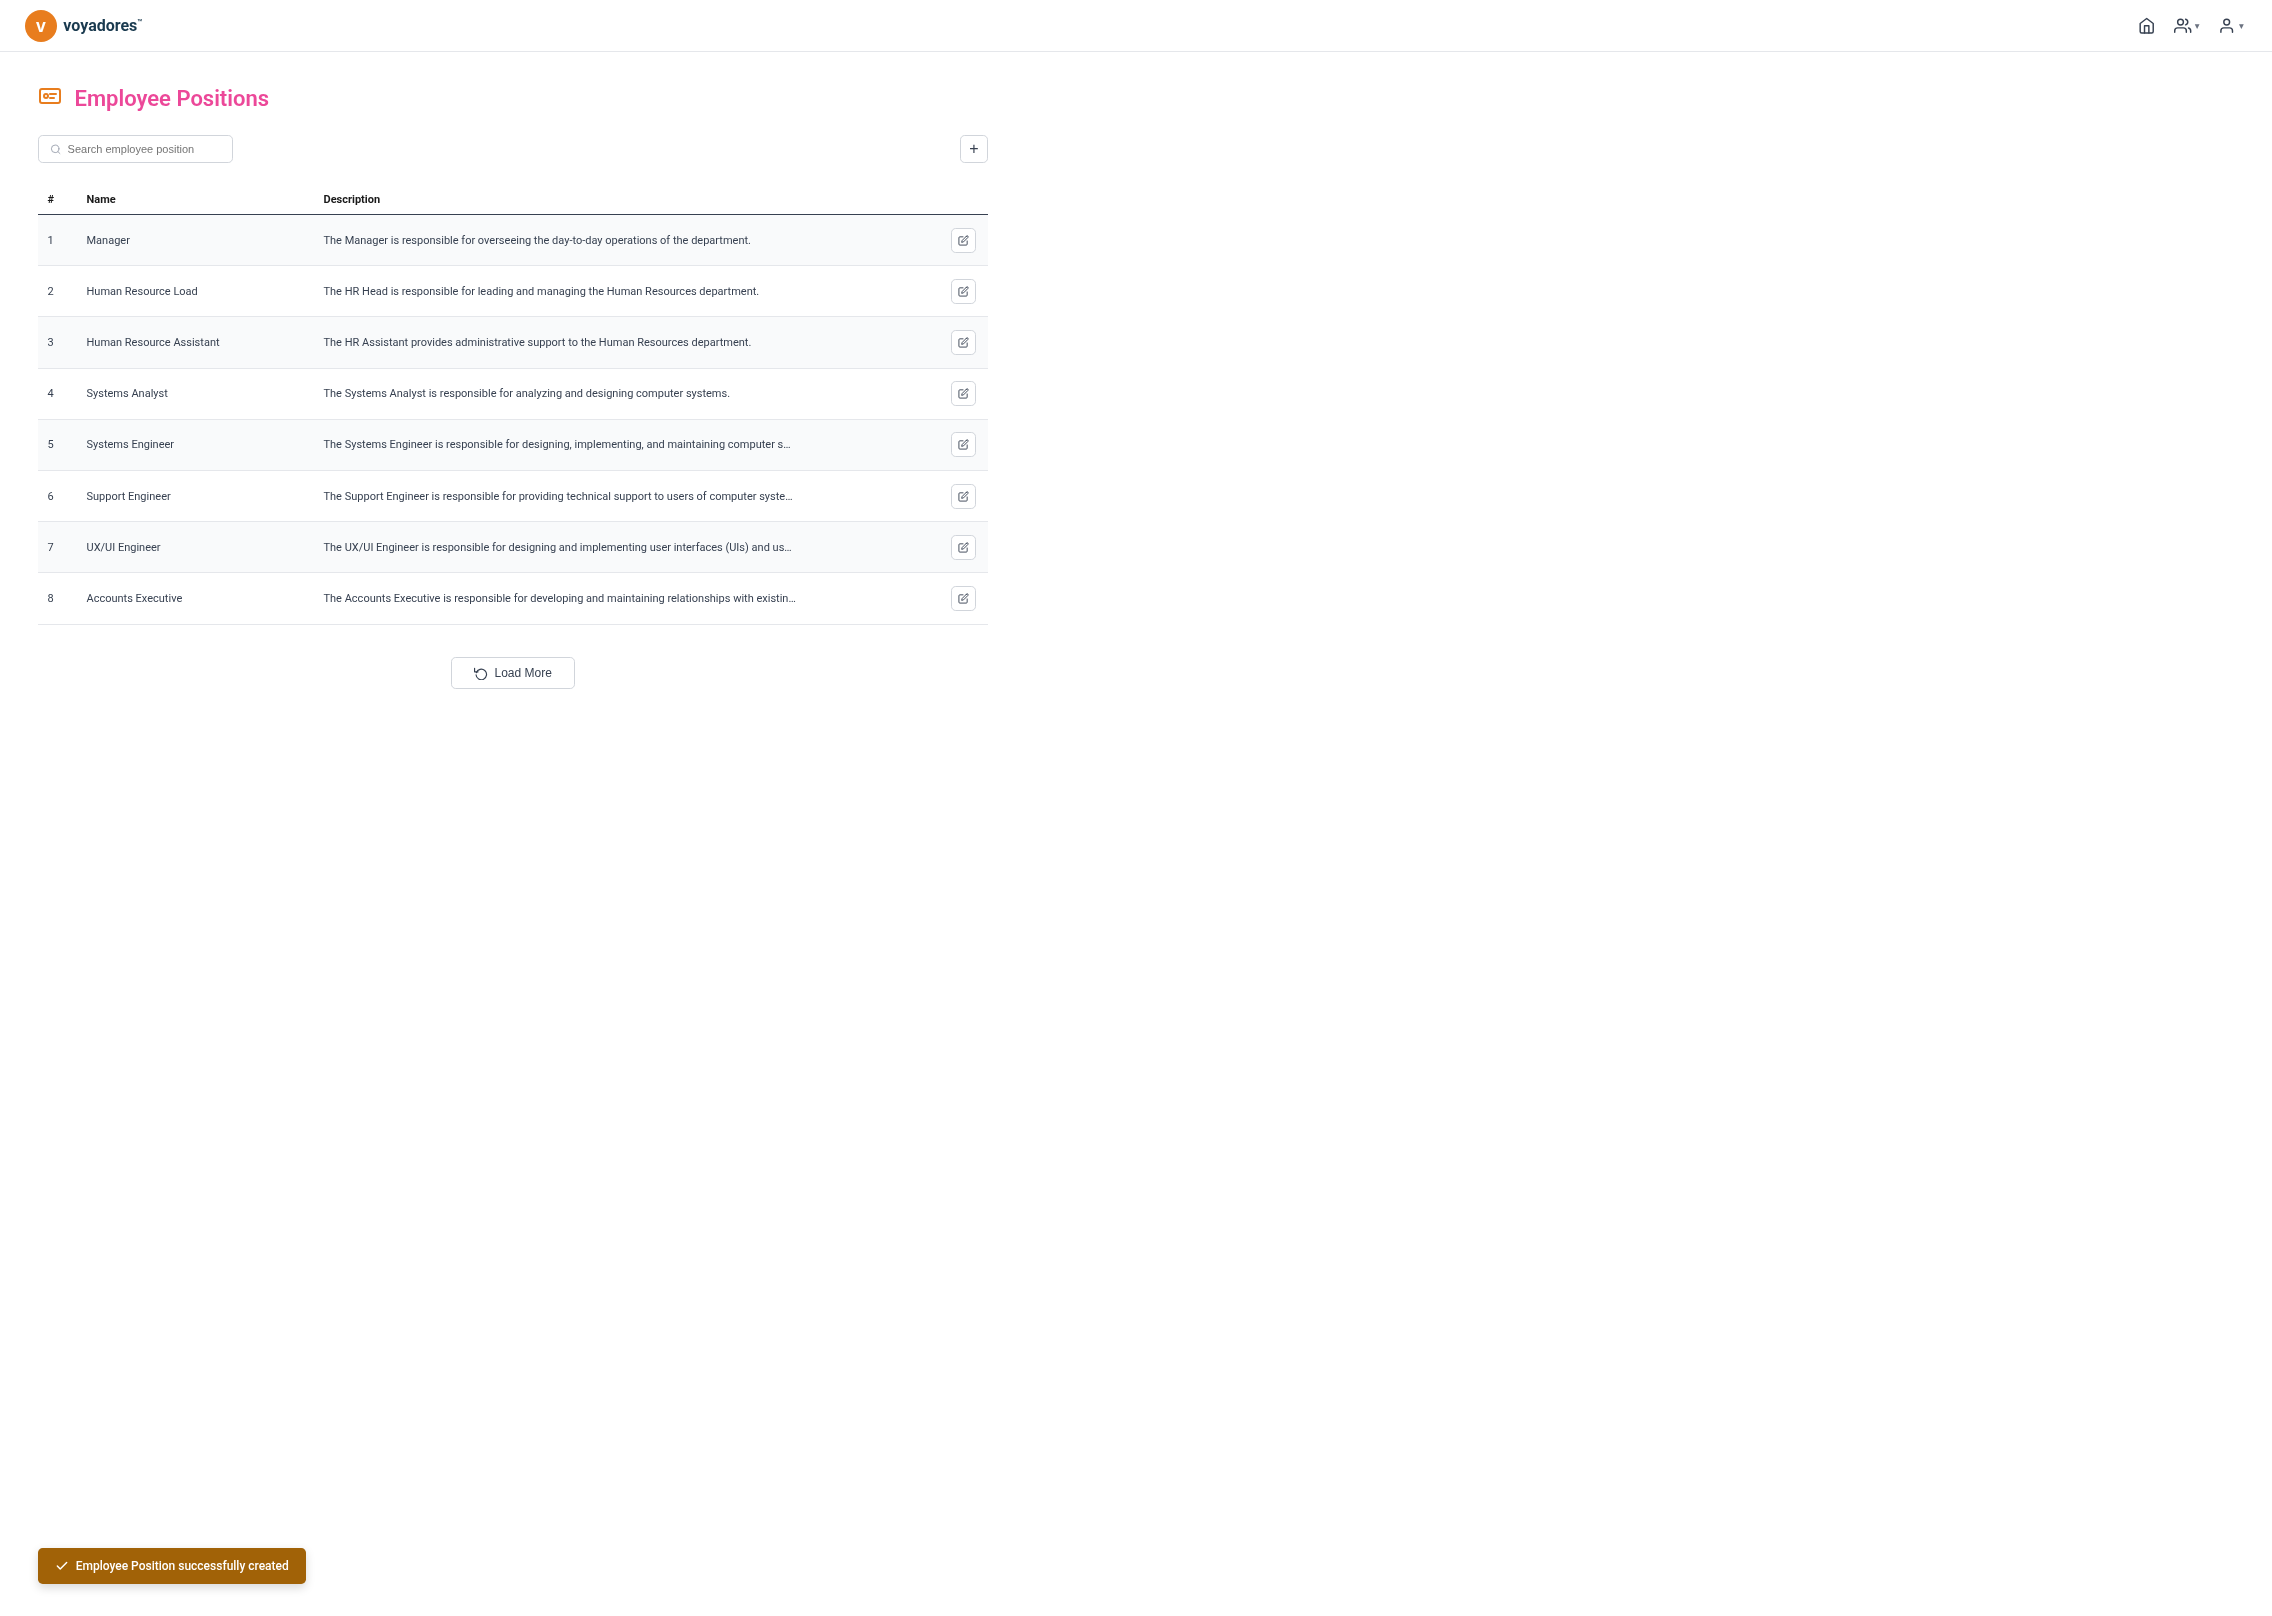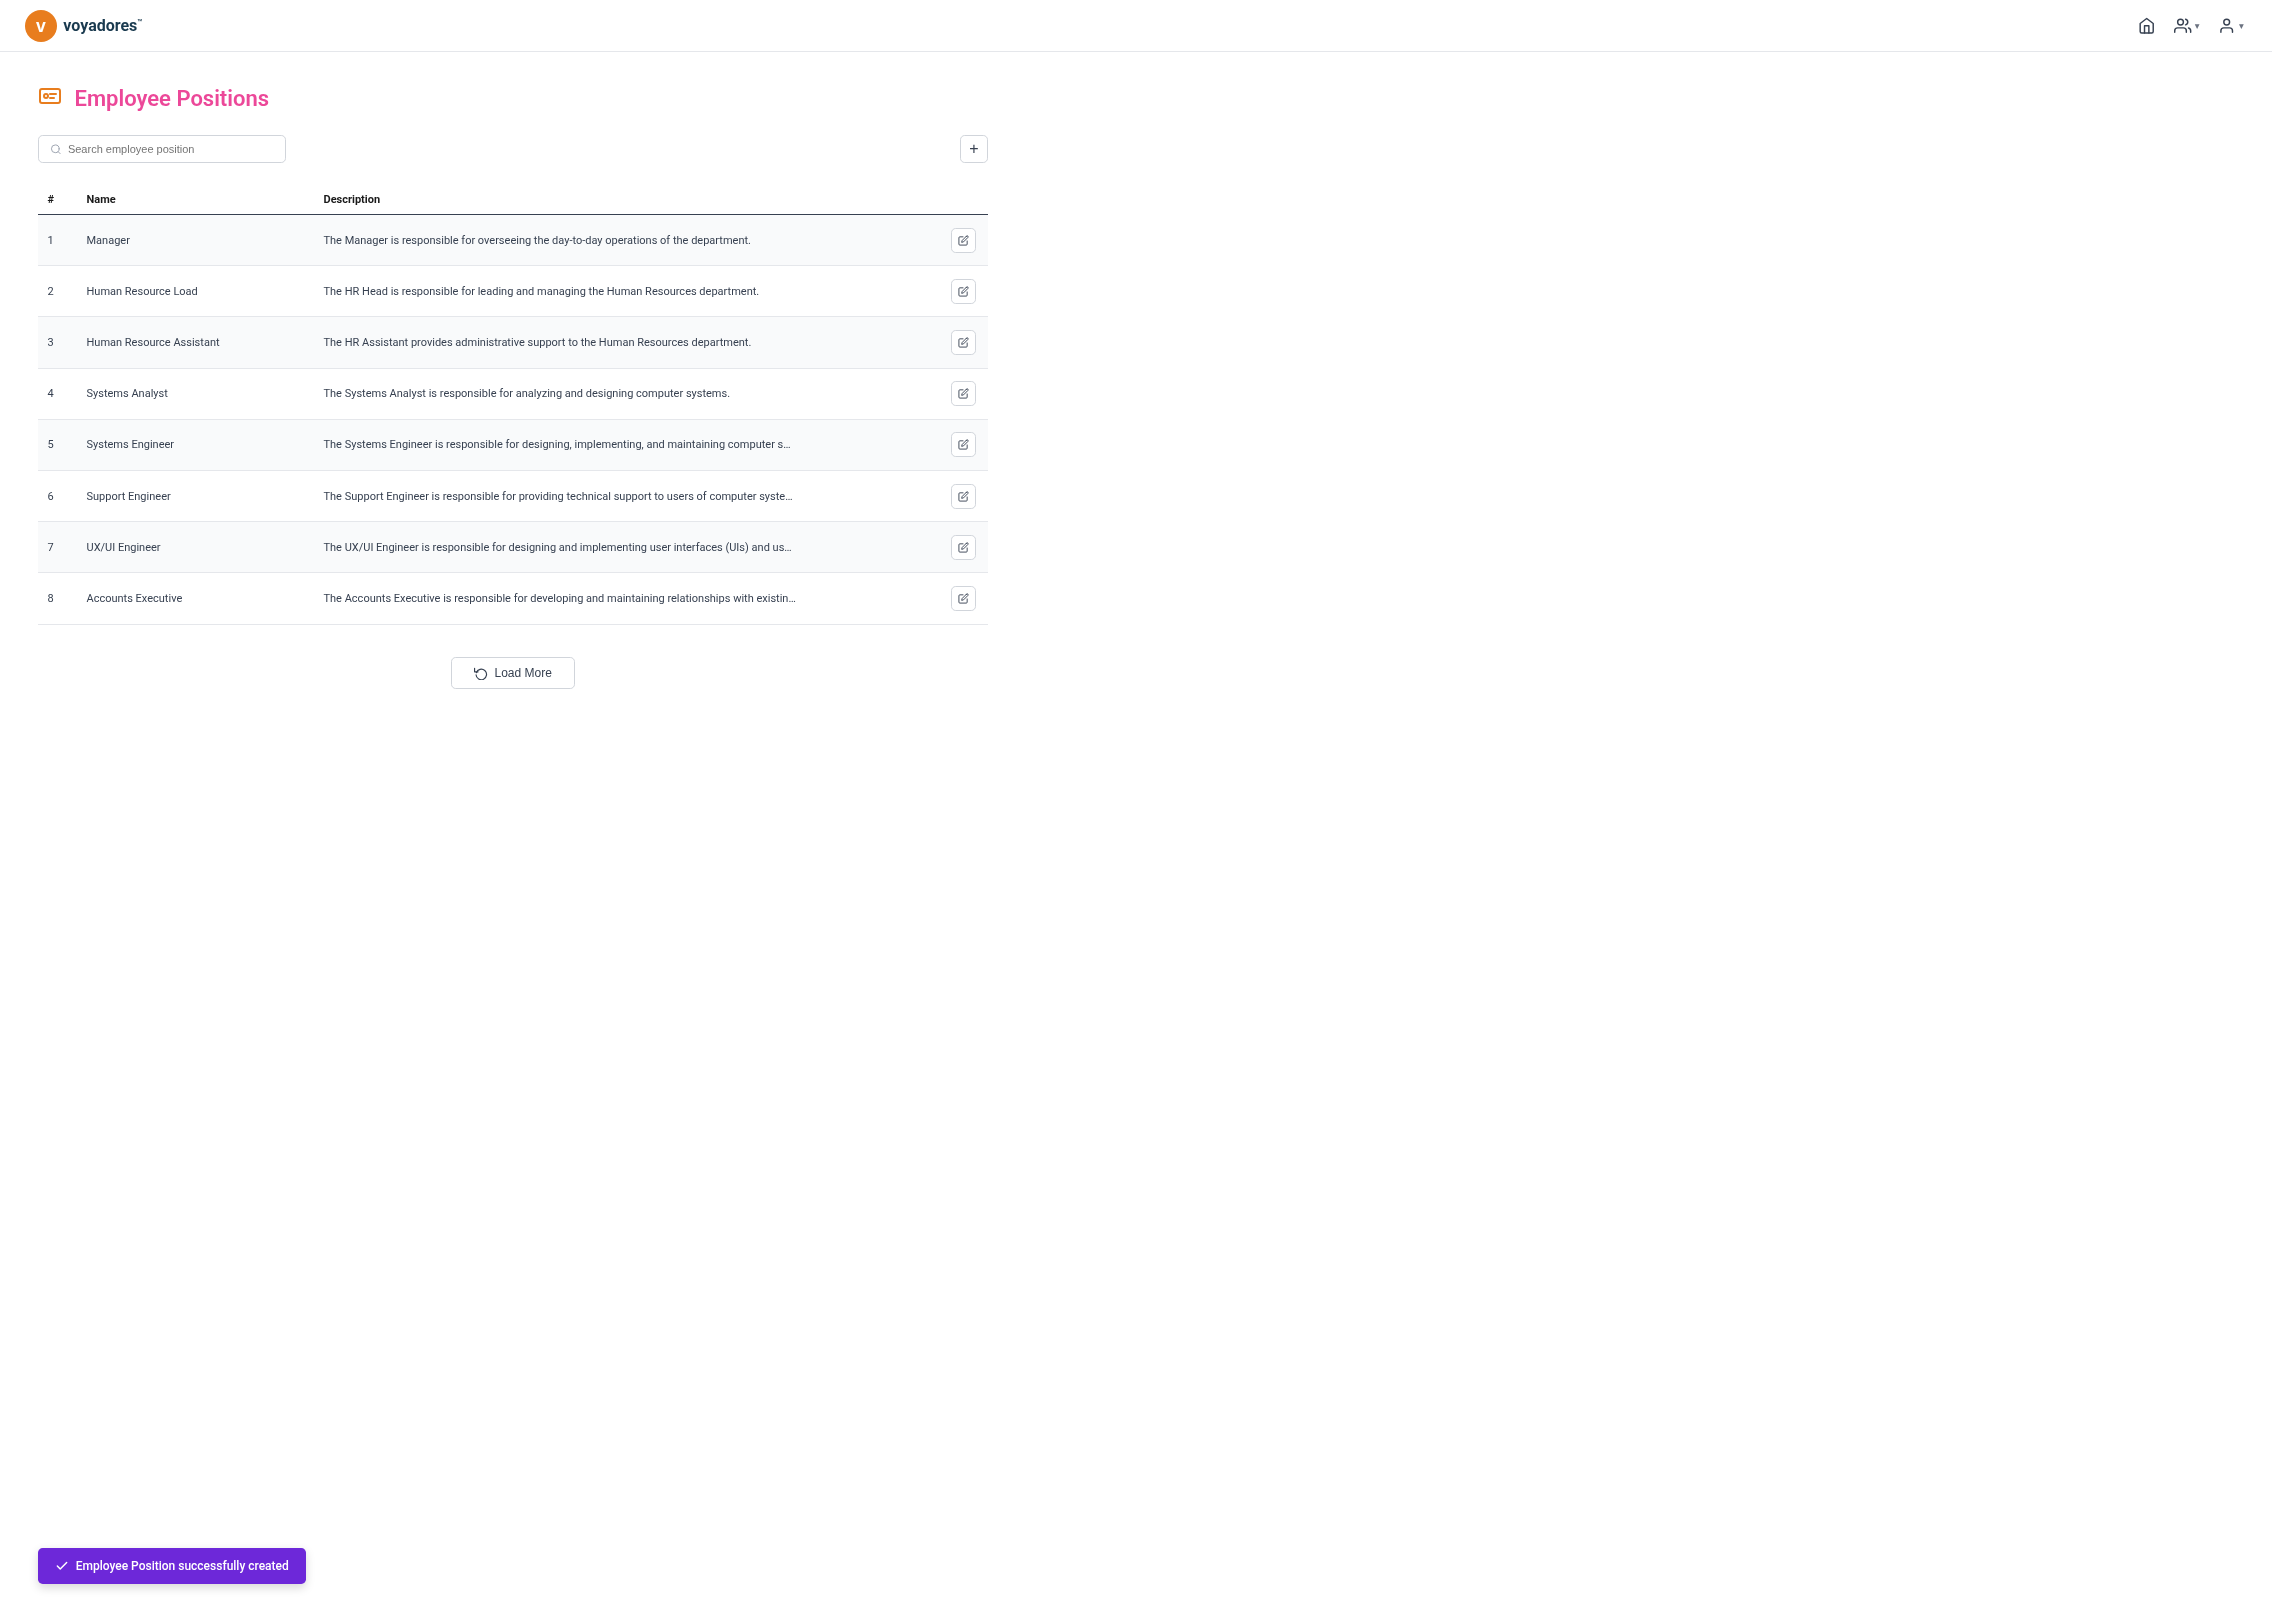--- a/index.html
+++ b/index.html
@@ -104,21 +104,21 @@
       margin-bottom: 22px;
     }
 
     .search-input-wrapper {
       display: flex;
       align-items: center;
       gap: 6.3px;
       border: 0.8px solid #d1d5db;
       border-radius: 4.7px;
       padding: 6.3px 11px;
-      width: 248px;
+      width: 195px;
       background: #ffffff;
     }
 
     .search-input {
       border: none;
       outline: none;
       font-size: 11px;
       color: #6b7280;
       width: 100%;
       background: transparent;
@@ -231,21 +231,21 @@
       color: #374151;
       cursor: pointer;
       font-weight: 500;
     }
 
     
     .toast {
       position: fixed;
       bottom: 32px;
       left: 38px;
-      background: #6d28d9;
+      background: #a16207;
       color: #ffffff;
       padding: 11px 17.4px;
       border-radius: 4.7px;
       font-size: 12px;
       font-weight: 500;
       display: flex;
       align-items: center;
       gap: 6.3px;
       box-shadow: 0 3.2px 9.5px rgba(0,0,0,0.15);
       z-index: 1000;

